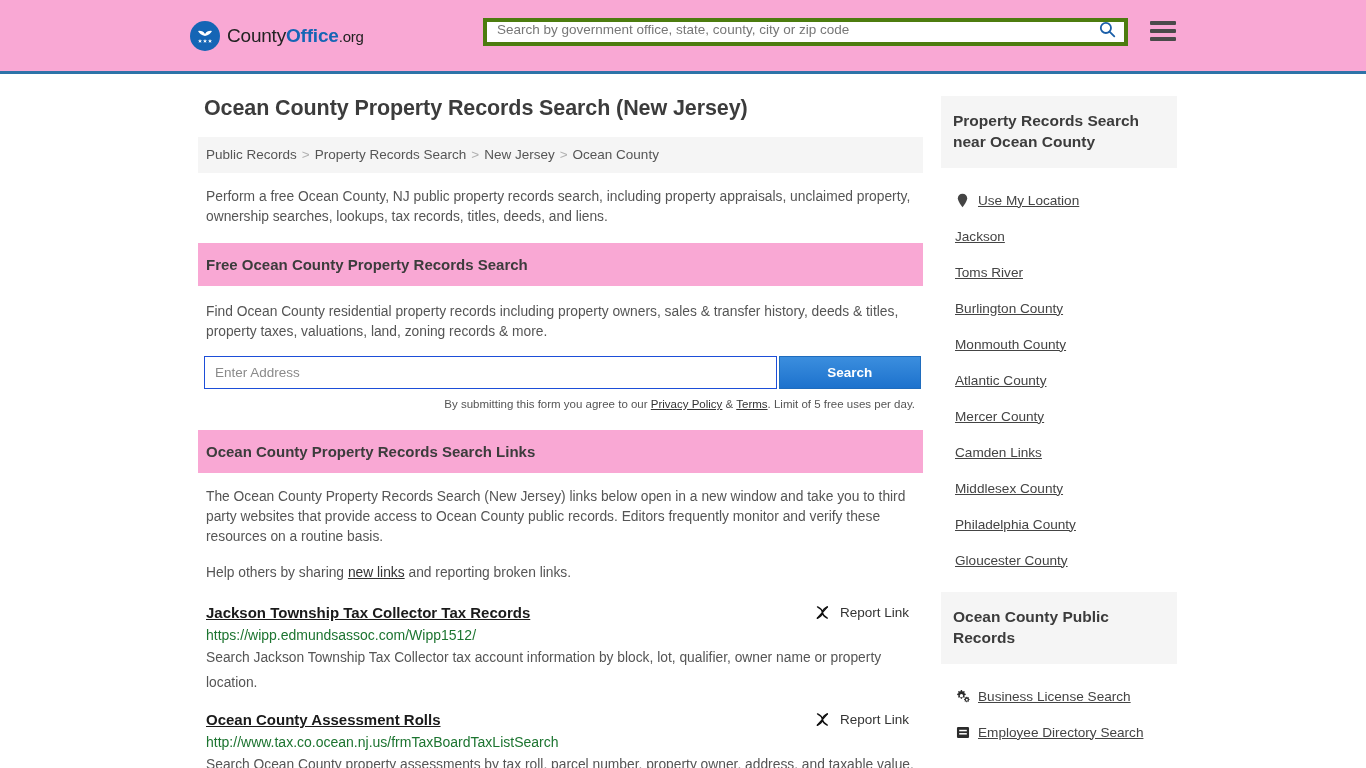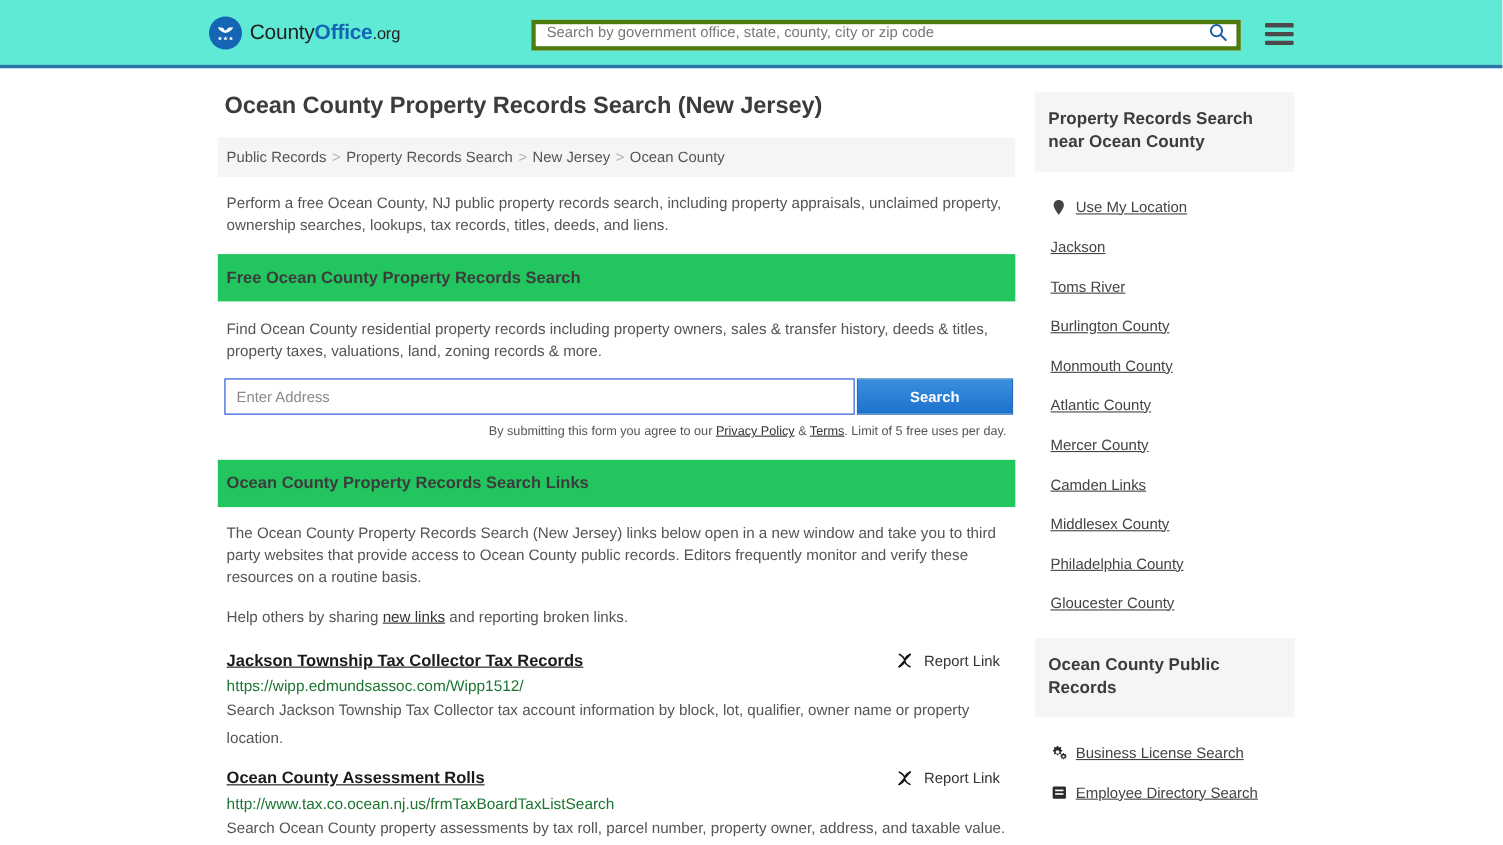--- a/index.html
+++ b/index.html
@@ -6,22 +6,22 @@
   html, body {
     margin: 0; padding: 0;
     width: 1366px; height: 768px;
     overflow: hidden;
     background: #ffffff;
     font-family: "Liberation Sans", sans-serif;
   }
 
   
   .site-header {
-    height: 62px;
-    background: #5eead4;
+    height: 74px;
+    background: #f9a8d4;
     border-bottom: 3px solid #2e73a8;
     display: flex;
     align-items: center;
     position: relative;
   }
   .brand {
     display: flex;
     align-items: center;
     margin-left: 190px;
     gap: 7px;
@@ -118,21 +118,21 @@
   .intro, .body-text {
     font-size: 13.8px;
     line-height: 20px;
     color: #555;
     padding: 14px 8px 2px 8px;
     margin: 0;
   }
   .intro { padding-bottom: 16px; }
 
   .section-head {
-    background: #22c55e;
+    background: #f9a8d4;
     padding: 13px 8px;
     font-size: 15px;
     font-weight: bold;
     color: #3c3c3c;
   }
 
   .form-desc {
     font-size: 13.8px;
     line-height: 20px;
     color: #555;

